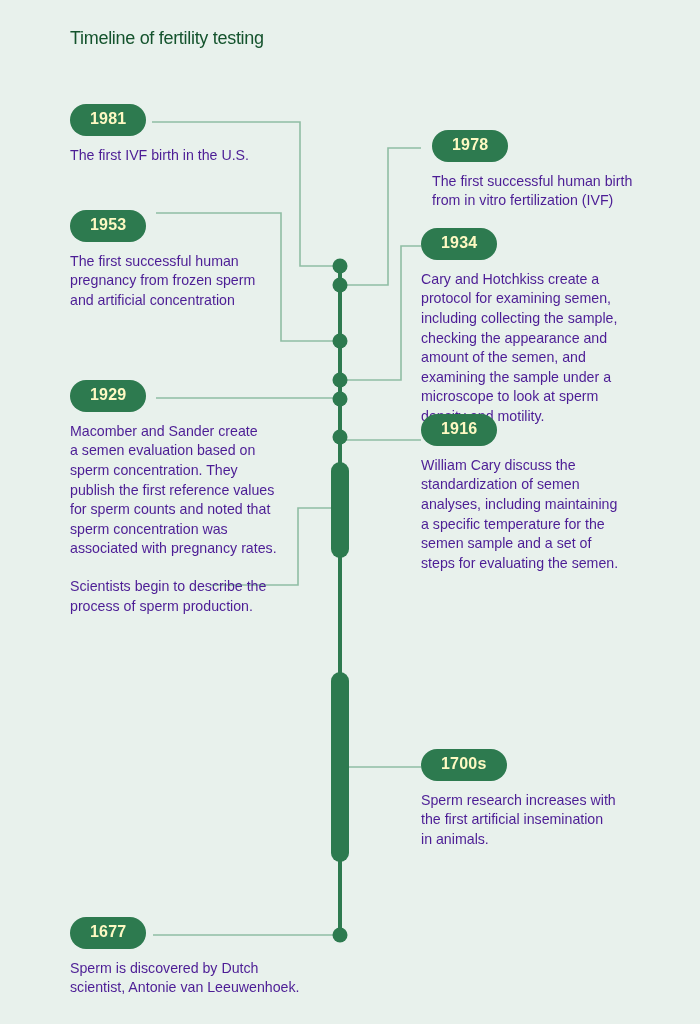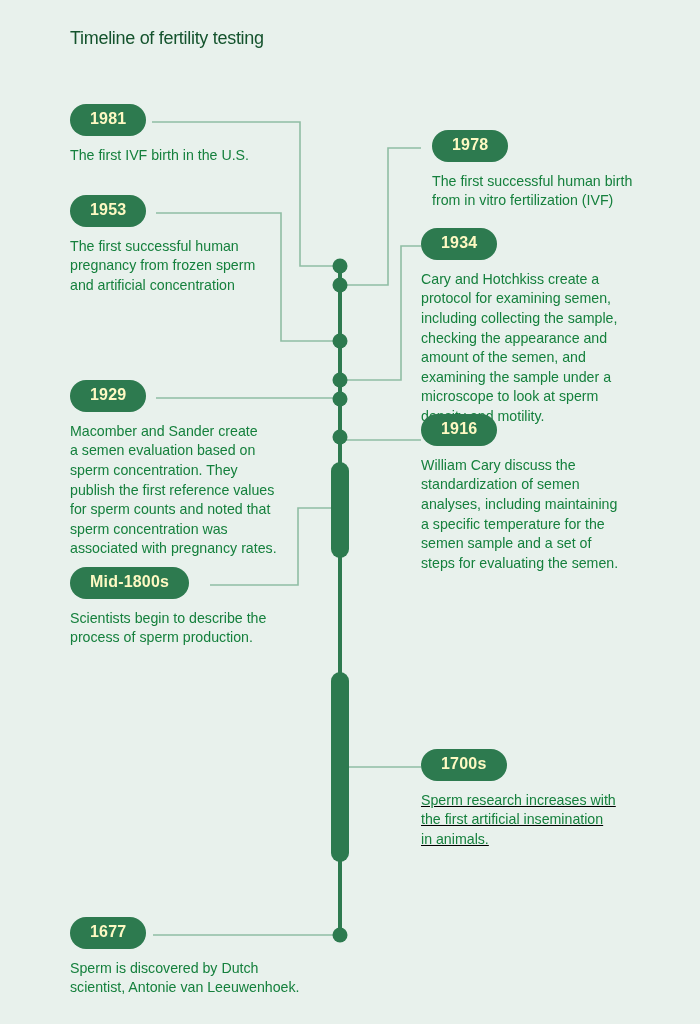--- a/index.html
+++ b/index.html
@@ -54,21 +54,21 @@
     font-weight: 700;
     line-height: 1.05;
     letter-spacing: 0.2px;
     white-space: nowrap;
   }
 
   .entry-body {
     margin-top: 10px;
     font-size: 14.2px;
     line-height: 1.38;
-    color: #15803d;
+    color: #4c1d95;
     font-weight: 400;
     white-space: pre-line;
   }
 
   .entry.left  .year-pill { margin-left: 0; }
   .entry.right .year-pill { margin-left: 0; }
 </style>
 </head>
 <body>
 
@@ -113,40 +113,39 @@
       <circle cx="340" cy="437" r="7.5"></circle>
       <circle cx="340" cy="935" r="7.5"></circle>
     </g>
   </svg>
 
   <div class="entry left" style="left:70px; top:104px; width:245px;">
     <div class="year-pill">1981</div>
     <div class="entry-body">The first IVF birth in the U.S.</div>
   </div>
 
-  <div class="entry left" style="left:70px; top:195px; width:250px;">
+  <div class="entry left" style="left:70px; top:210px; width:250px;">
     <div class="year-pill">1953</div>
     <div class="entry-body">The first successful human
 pregnancy from frozen sperm
 and artificial concentration</div>
   </div>
 
   <div class="entry left" style="left:70px; top:380px; width:250px;">
     <div class="year-pill">1929</div>
     <div class="entry-body">Macomber and Sander create
 a semen evaluation based on
 sperm concentration. They
 publish the first reference values
 for sperm counts and noted that
 sperm concentration was
 associated with pregnancy rates.</div>
   </div>
 
   <div class="entry left" style="left:70px; top:567px; width:255px;">
-    <div class="year-pill">Mid-1800s</div>
     <div class="entry-body">Scientists begin to describe the
 process of sperm production.</div>
   </div>
 
   <div class="entry left" style="left:70px; top:917px; width:265px;">
     <div class="year-pill">1677</div>
     <div class="entry-body">Sperm is discovered by Dutch
 scientist, Antonie van Leeuwenhoek.</div>
   </div>
 
@@ -171,20 +170,20 @@
   <div class="entry right" style="left:421px; top:414px; width:250px;">
     <div class="year-pill">1916</div>
     <div class="entry-body">William Cary discuss the
 standardization of semen
 analyses, including maintaining
 a specific temperature for the
 semen sample and a set of
 steps for evaluating the semen.</div>
   </div>
 
-  <div class="entry right" style="left:421px; top:749px; width:250px;text-decoration:underline;">
+  <div class="entry right" style="left:421px; top:749px; width:250px;">
     <div class="year-pill">1700s</div>
     <div class="entry-body">Sperm research increases with
 the first artificial insemination
 in animals.</div>
   </div>
 
 </div>
 
 </body></html>

